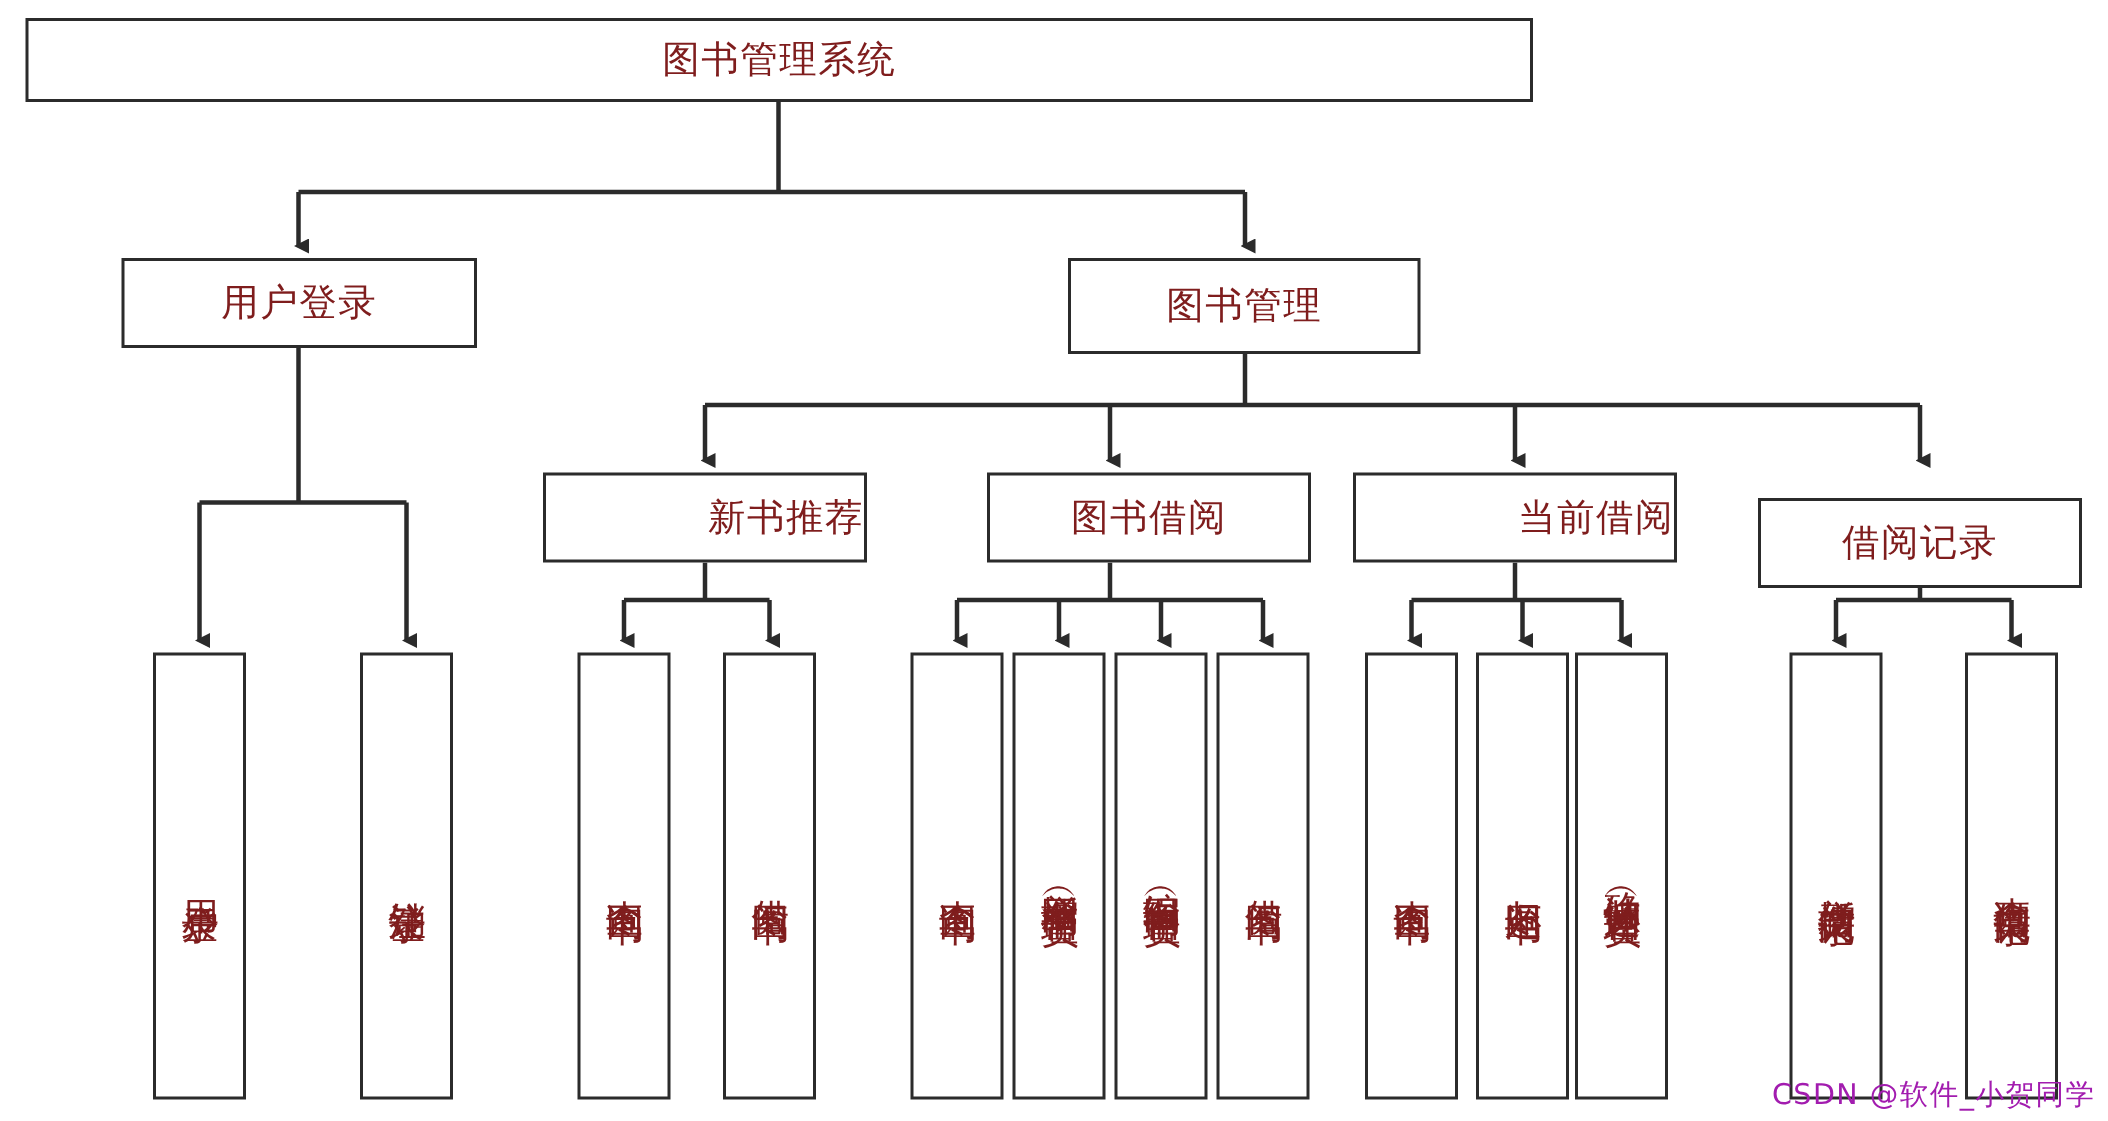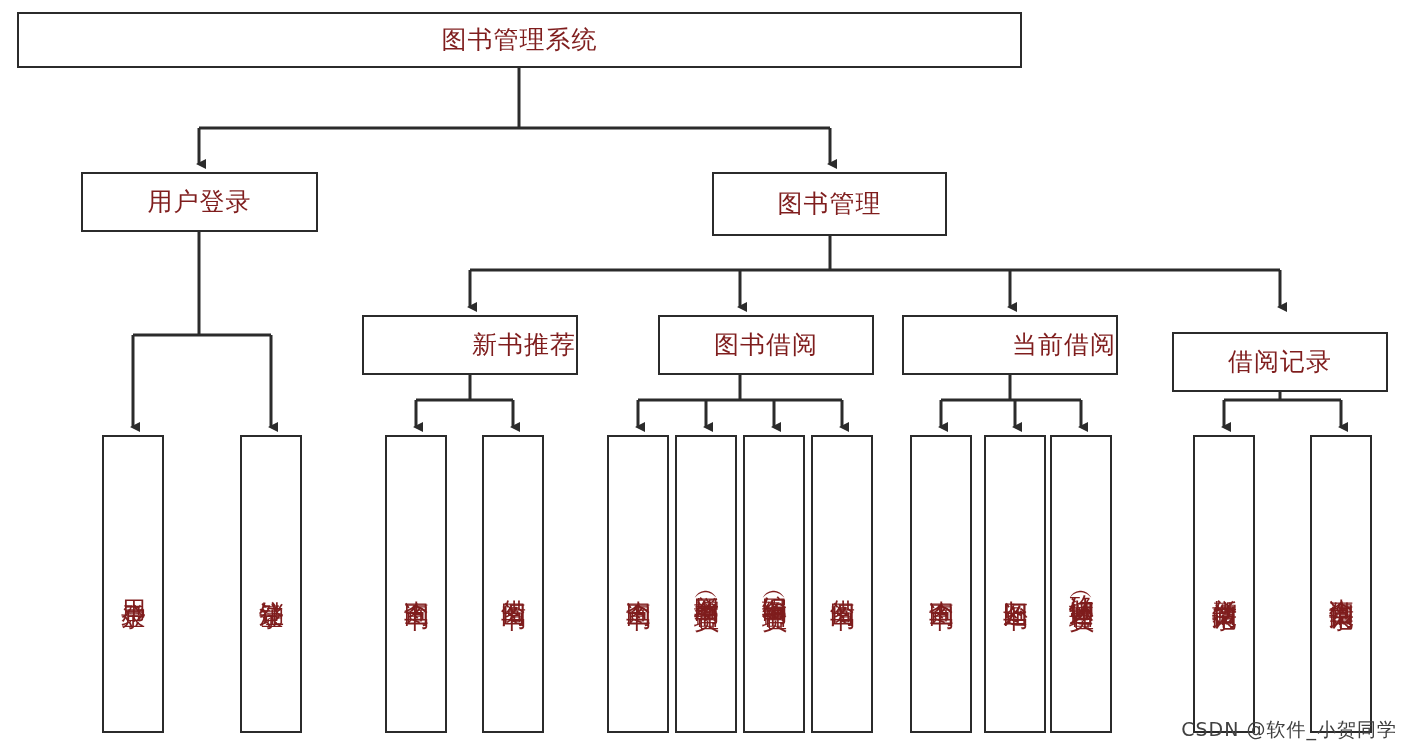--- a/index.html
+++ b/index.html
@@ -60,21 +60,21 @@
     text-orientation: upright;
     display: block;
     white-space: normal;
     max-height: 100%;
   }
   .watermark {
     position: absolute;
     right: 8px;
     bottom: 4px;
     font-size: 19px;
-    color: #404040;
+    color: #a21caf;
     letter-spacing: 1px;
     white-space: nowrap;
   }
 </style>
 </head>
 <body>
 
 <div id="canvas">
 
   <svg id="wires" viewBox="0 0 1405 747" xmlns="http://www.w3.org/2000/svg">

